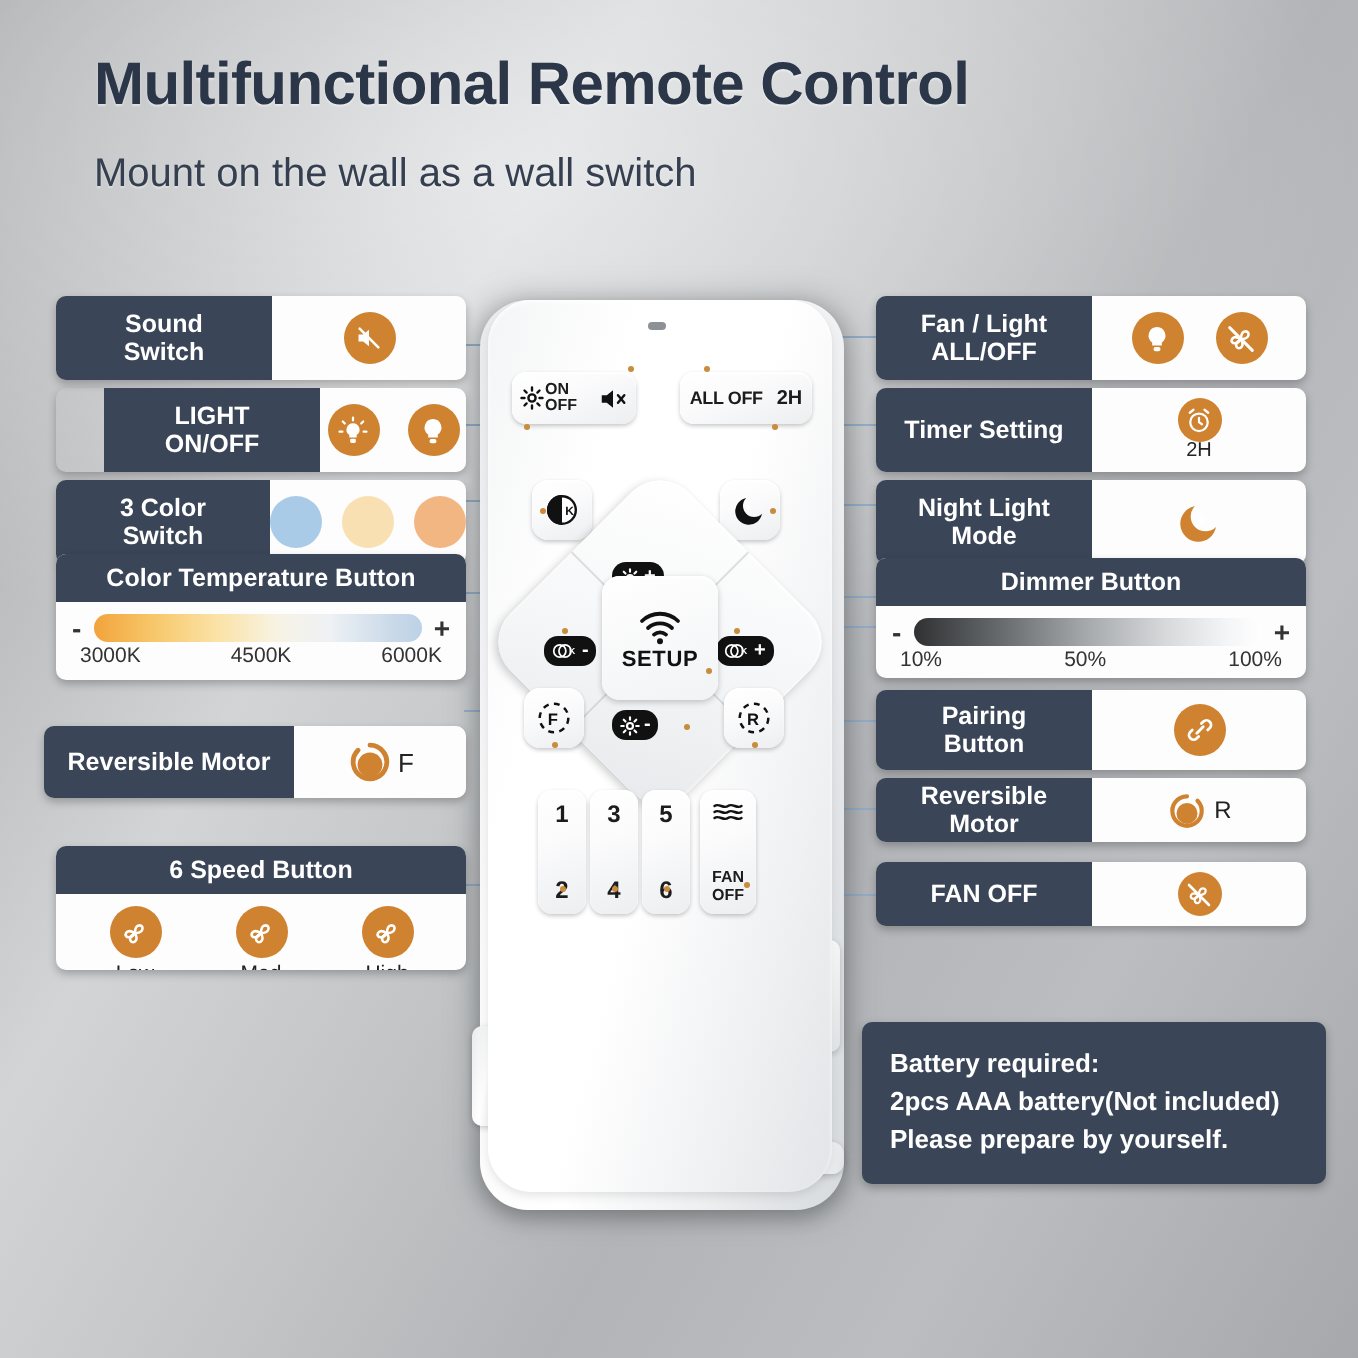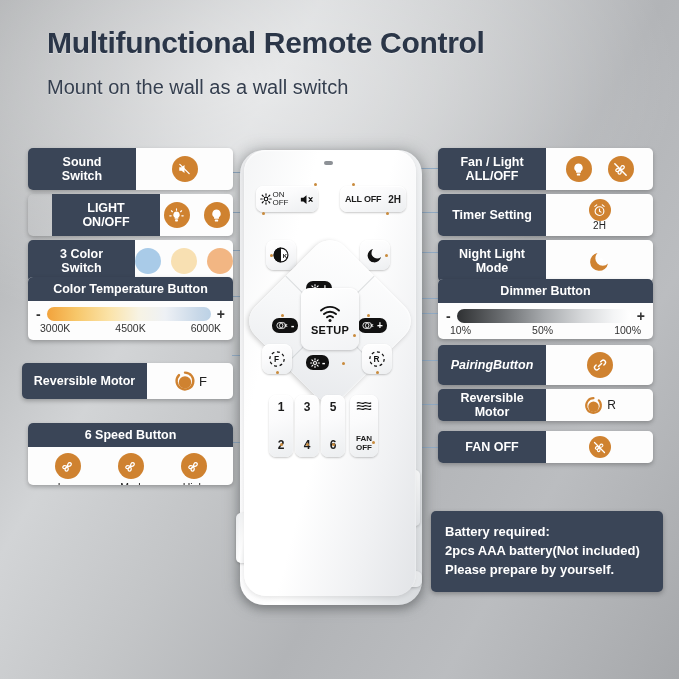--- a/index.html
+++ b/index.html
@@ -78,21 +78,21 @@
     background:linear-gradient(160deg,#ffffff,#f2f3f5);
     box-shadow:0 1px 3px rgba(0,0,0,.22), inset 0 1px 1px #fff;
     display:flex;flex-direction:column;align-items:center;justify-content:center;gap:1px;
   }
   .setup-text{font-size:11px;font-weight:bold;letter-spacing:.3px;color:#111;}
   .pill{
     position:absolute;background:#111;border-radius:7px;height:15px;
     display:flex;align-items:center;justify-content:center;gap:2px;
     color:#fff;font-size:10px;font-weight:bold;padding:0 4px;
   }
-  .lbl-sm{font-size:8px;font-weight:normal;line-height:1;}
+  .lbl-sm{font-size:8px;font-weight:bold;line-height:1;}
 
   
   .card{position:absolute;display:flex;border-radius:5px;overflow:hidden;
         box-shadow:0 2px 4px rgba(0,0,0,.25);}
   .card .tag{
     background:#3a4557;color:#fff;display:flex;align-items:center;justify-content:center;
     text-align:center;font-size:12.5px;font-weight:bold;line-height:1.15;padding:0 4px;
   }
   .card .val{
     background:#fdfdfd;display:flex;align-items:center;justify-content:center;gap:10px;
@@ -525,21 +525,21 @@
       <span class="pm">+</span>
     </div>
     <div class="ticks">
       <span>10%</span>
       <span>50%</span>
       <span>100%</span>
     </div>
   </div>
 
   <div class="card" style="left:438px;top:345px;width:215px;height:40px;">
-    <div class="tag" style="width:100px;flex-direction:row;font-style:italic;">
+    <div class="tag" style="width:100px;flex-direction:column;">
       <span>Pairing</span>
       <span>Button</span>
     </div>
     <div class="val" style="flex:1;">
       <span class="circ">
         <svg width="16" height="16" viewBox="0 0 24 24">
             <g fill="none" stroke="#fff" stroke-width="2.1" stroke-linecap="round">
           <path d="M9.6 14.4l4.8-4.8"></path>
               <path d="M13 7.2l1.6-1.6a3.4 3.4 0 014.8 4.8L17.8 12"></path>
               <path d="M11 16.8l-1.6 1.6a3.4 3.4 0 01-4.8-4.8L6.2 12"></path>

